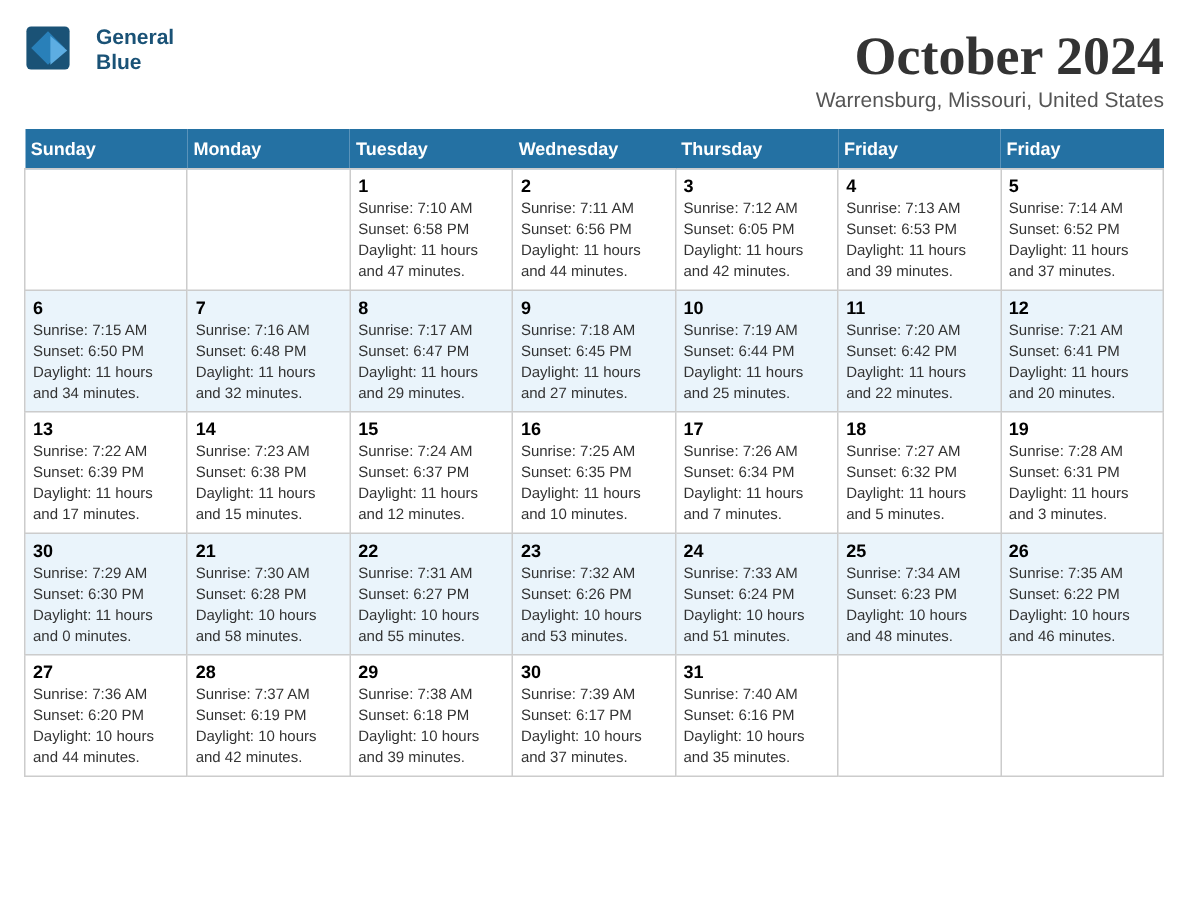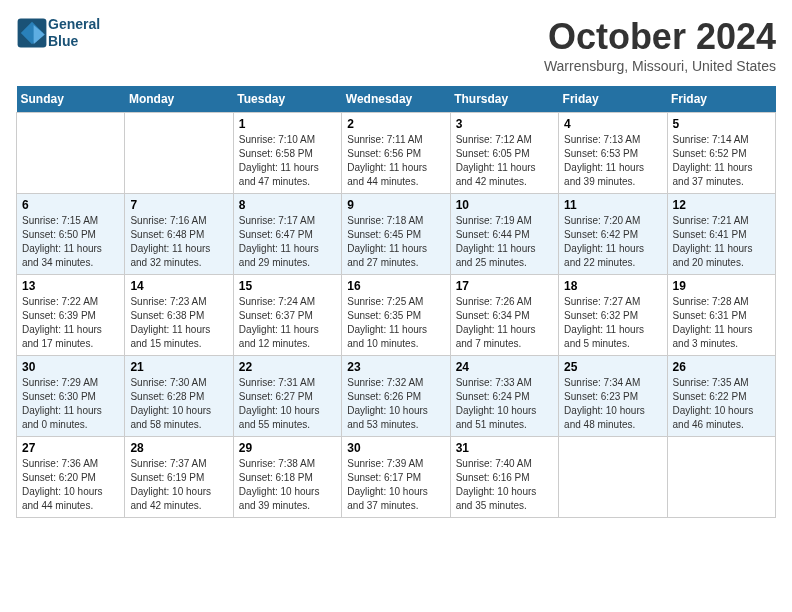--- a/index.html
+++ b/index.html
@@ -11,40 +11,40 @@
       padding: 16px;
     }
     .header {
       display: flex;
       justify-content: space-between;
       align-items: flex-start;
       margin-bottom: 12px;
     }
     .logo {
       display: flex;
-      align-items: center;
-      gap: 0;
+      gap: 16px;
     }
     .logo-text {
       font-size: 14px;
       font-weight: bold;
       color: #1a5276;
       line-height: 1.2;
     }
     .logo-icon {
       width: 32px;
       height: 32px;
     }
     .title-block {
       text-align: right;
     }
     .month-title {
       font-size: 36px;
       font-weight: bold;
       color: #333;
+      font-family: Liberation Serif, serif;
     }
     .location-title {
       font-size: 14px;
       color: #555;
       margin-left: 15px;
     }
     table {
       width: 100%;
       border-collapse: collapse;
       font-size: 10.5px;

